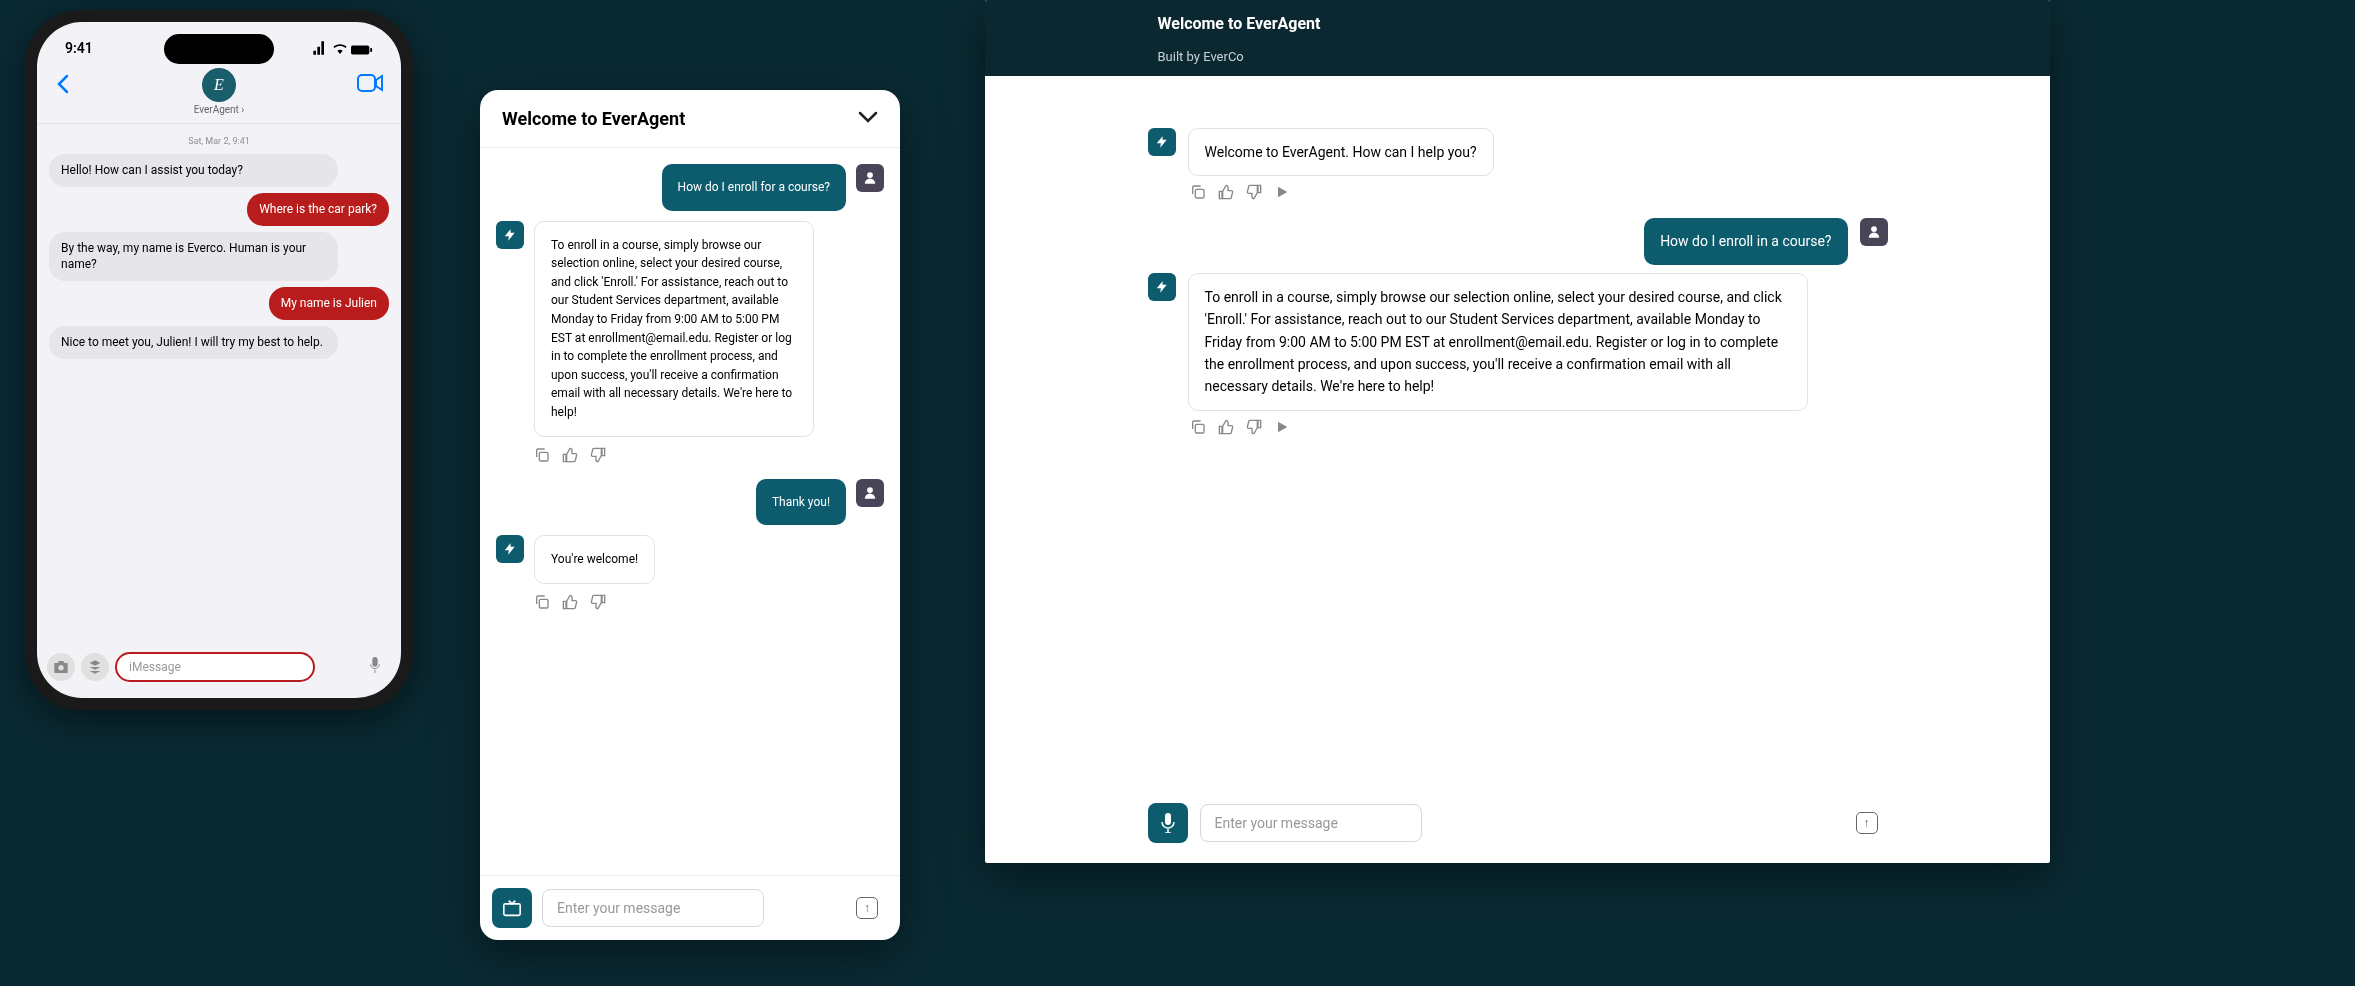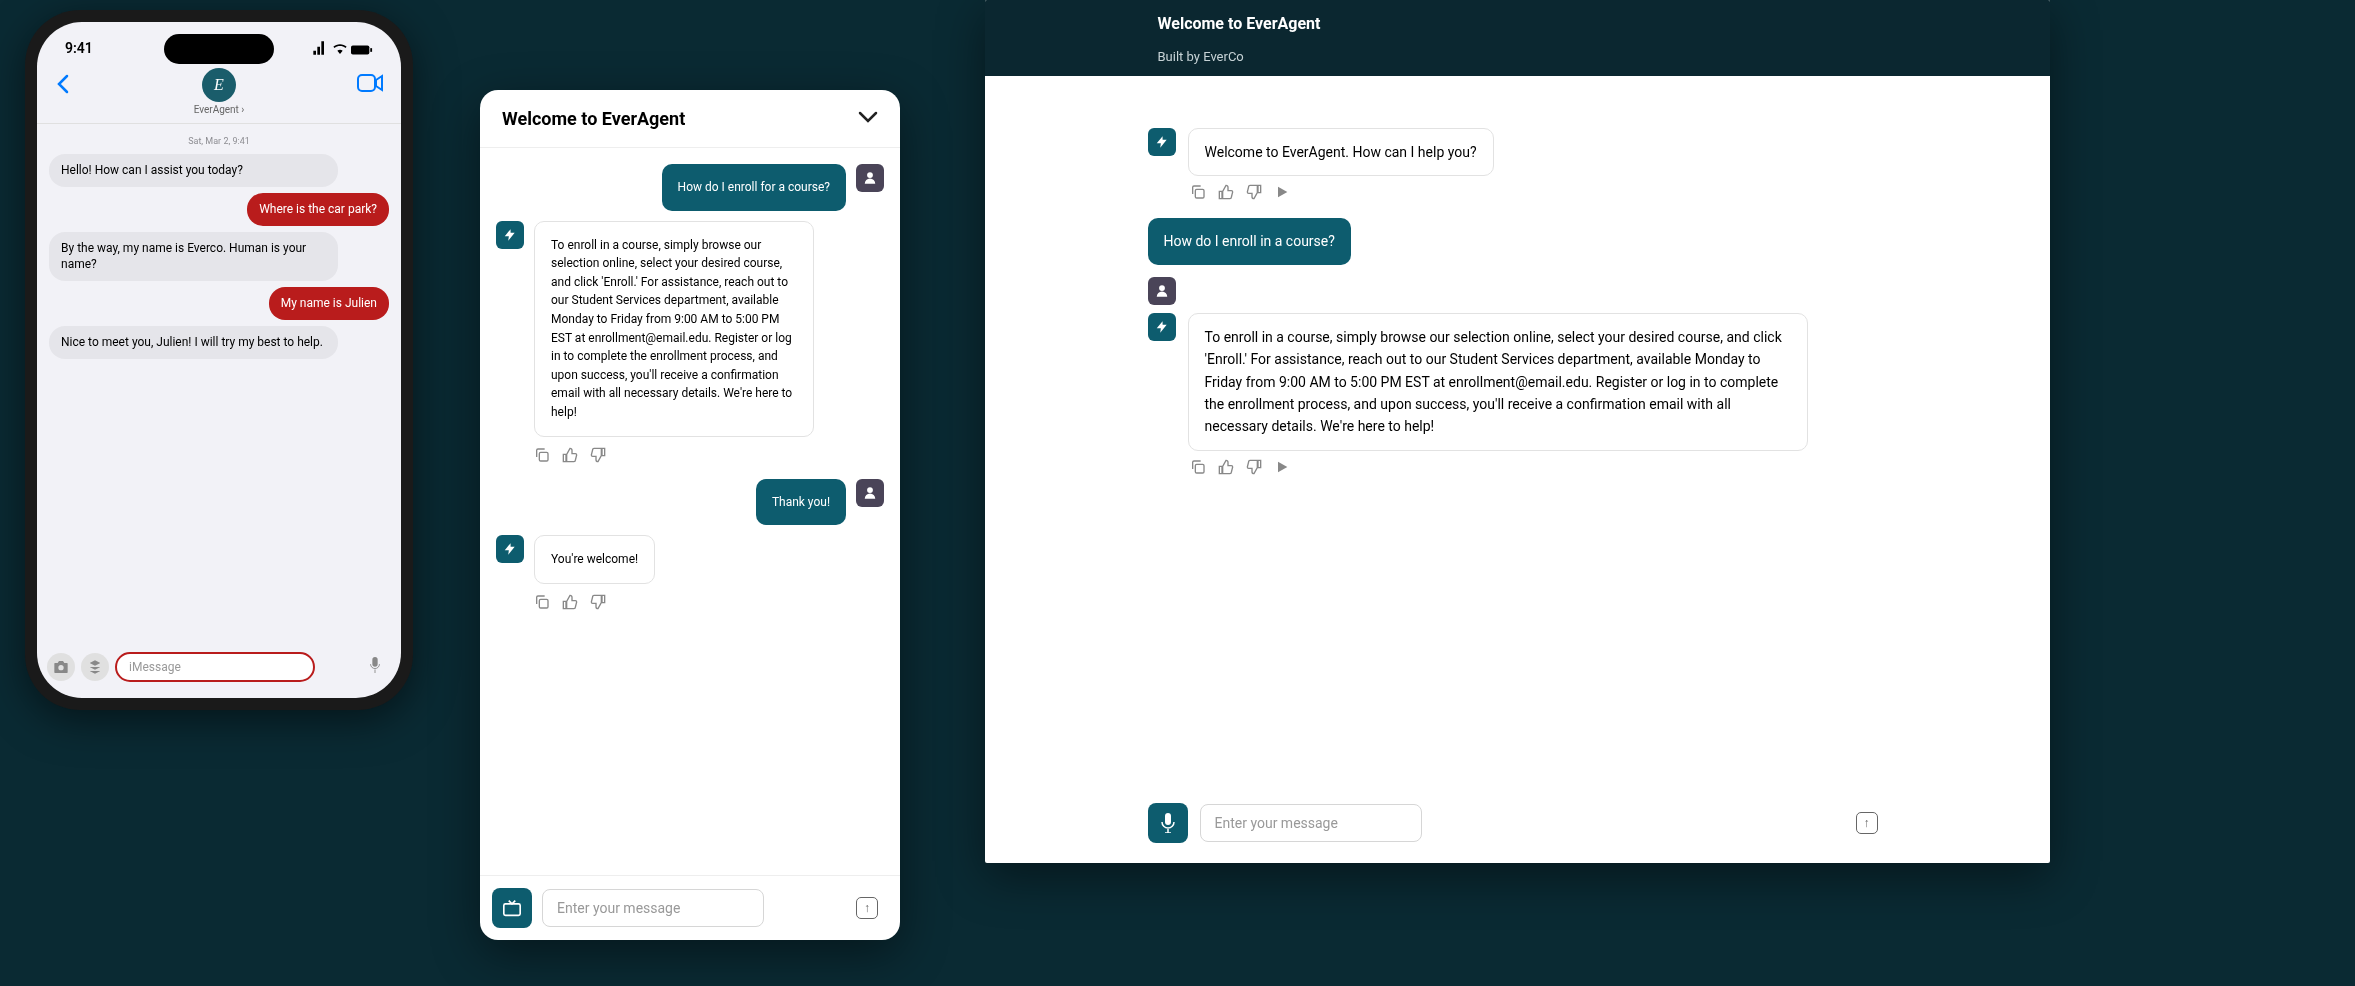--- a/index.html
+++ b/index.html
@@ -263,21 +263,21 @@
   .panel-body {
     flex: 1;
     padding: 20px 0;
     margin-top: 32px;
   }
   .panel-content {
     max-width: 740px;
     margin: 0 auto;
   }
   .p-row { display: flex; gap: 12px; margin-bottom: 8px; align-items: flex-start; }
-  .p-row.user { justify-content: flex-end; flex-direction: column; }
+  .p-row.user { justify-content: flex-end; }
   .p-bubble {
     border: 1px solid #e2e2e2;
     border-radius: 10px;
     padding: 12px 16px;
     font-size: 14px;
     line-height: 1.6;
     max-width: 620px;
     background: #fff;
   }
   .p-bubble.user-b {

